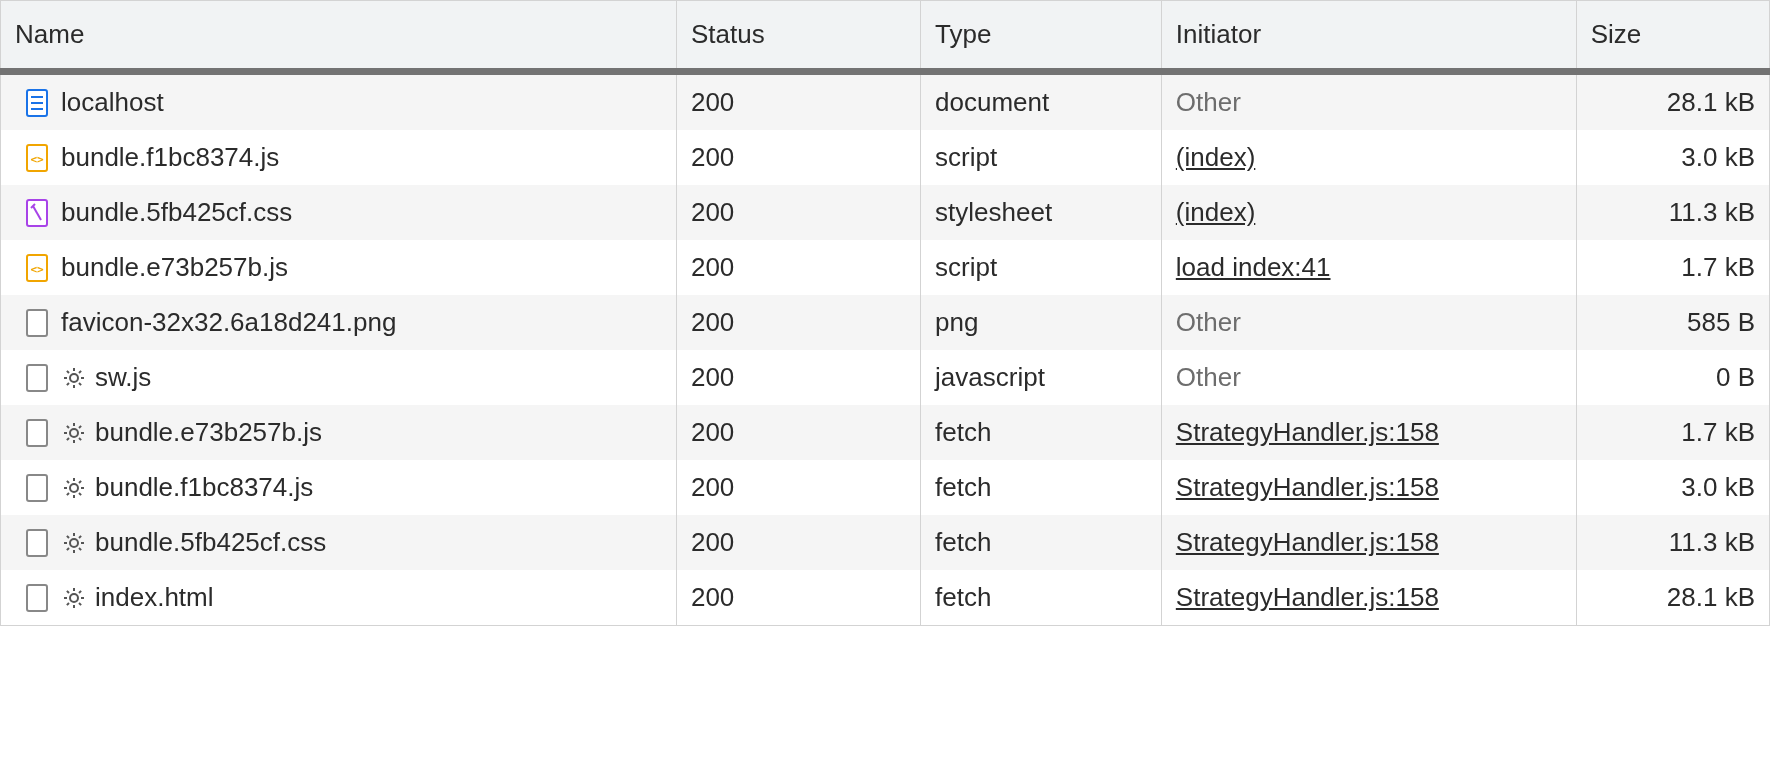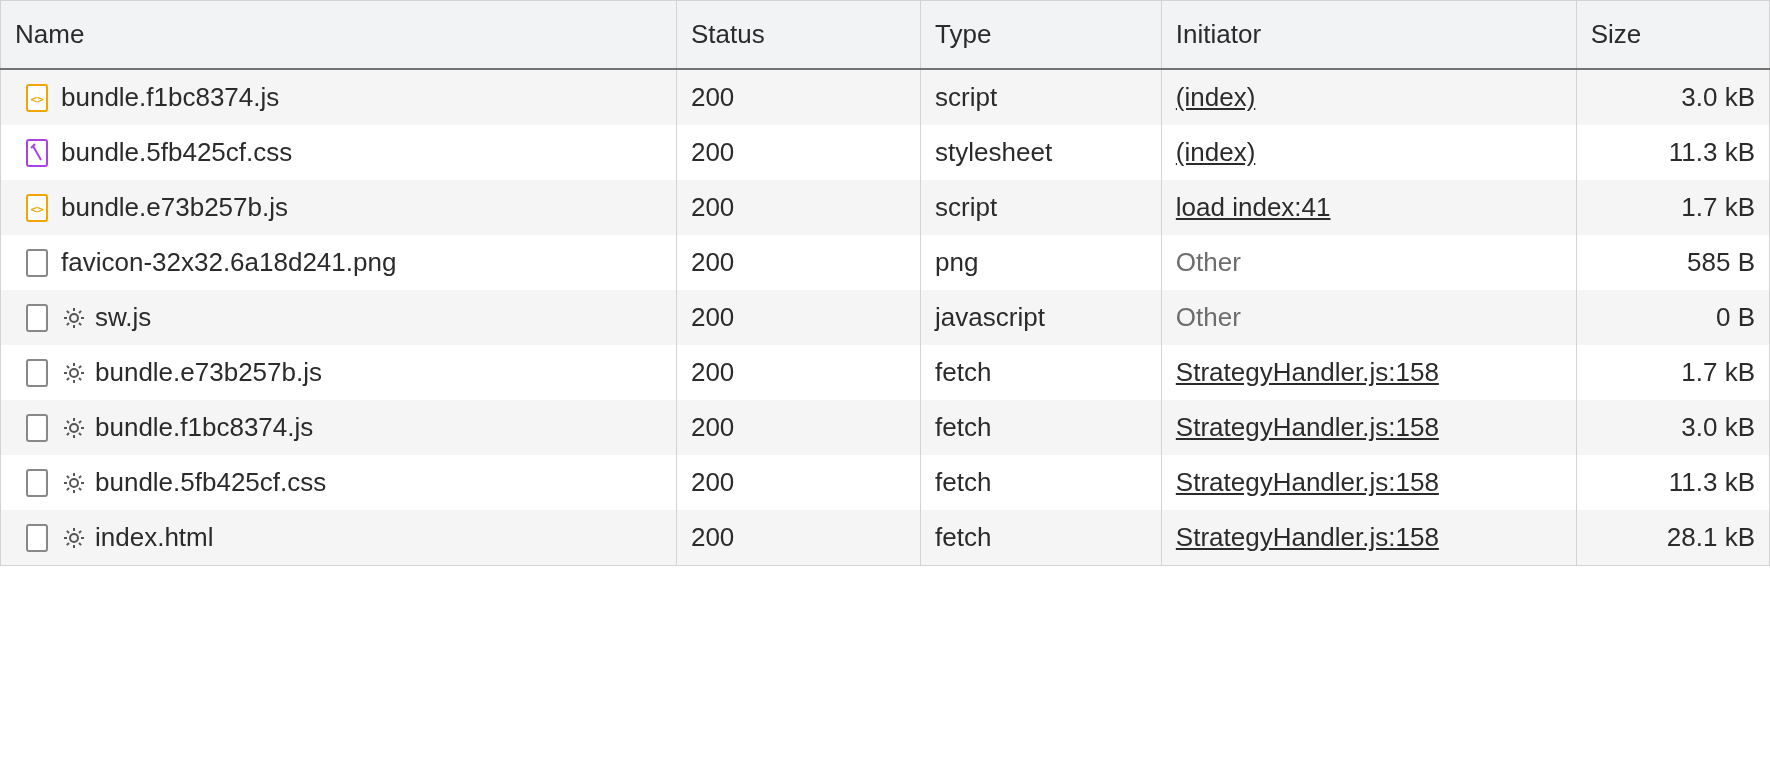--- a/index.html
+++ b/index.html
@@ -15,21 +15,21 @@
     border-collapse: collapse;
     border: 1px solid #d3d3d3;
   }
   .network-table th {
     background: #f1f3f4;
     text-align: left;
     font-weight: 400;
     color: #2b2b2b;
     padding: 18px 14px;
     border-right: 1px solid #d3d3d3;
-    border-bottom: 2px solid #737373;
+    border-bottom: 7px solid #737373;
     font-size: 26px;
   }
   .network-table th:last-child { border-right: none; }
   .network-table td {
     padding: 12px 14px;
     border-right: 1px solid #d3d3d3;
     font-size: 26px;
     color: #2b2b2b;
     vertical-align: middle;
   }
@@ -125,20 +125,36 @@
       <th class="col-init">Initiator</th>
       <th class="col-size">Size</th>
     </tr>
   </thead>
   <tbody id="rows">
       <tr>
         <td class="col-name">
           <div class="name-cell">
             <span class="file-icon">
               <svg width="24" height="28" viewBox="0 0 24 28">
+                <use href="#icon-document"></use>
+              </svg>
+            </span>
+            <span>localhost</span>
+          </div>
+        </td>
+        <td class="col-status">200</td>
+        <td class="col-type">document</td>
+        <td class="col-init"><span class="initiator-plain">Other</span></td>
+        <td class="col-size size-cell">28.1 kB</td>
+      </tr>
+      <tr>
+        <td class="col-name">
+          <div class="name-cell">
+            <span class="file-icon">
+              <svg width="24" height="28" viewBox="0 0 24 28">
                 <use href="#icon-js"></use>
               </svg>
             </span>
             <span>bundle.f1bc8374.js</span>
           </div>
         </td>
         <td class="col-status">200</td>
         <td class="col-type">script</td>
         <td class="col-init"><span class="initiator-link">(index)</span></td>
         <td class="col-size size-cell">3.0 kB</td>

